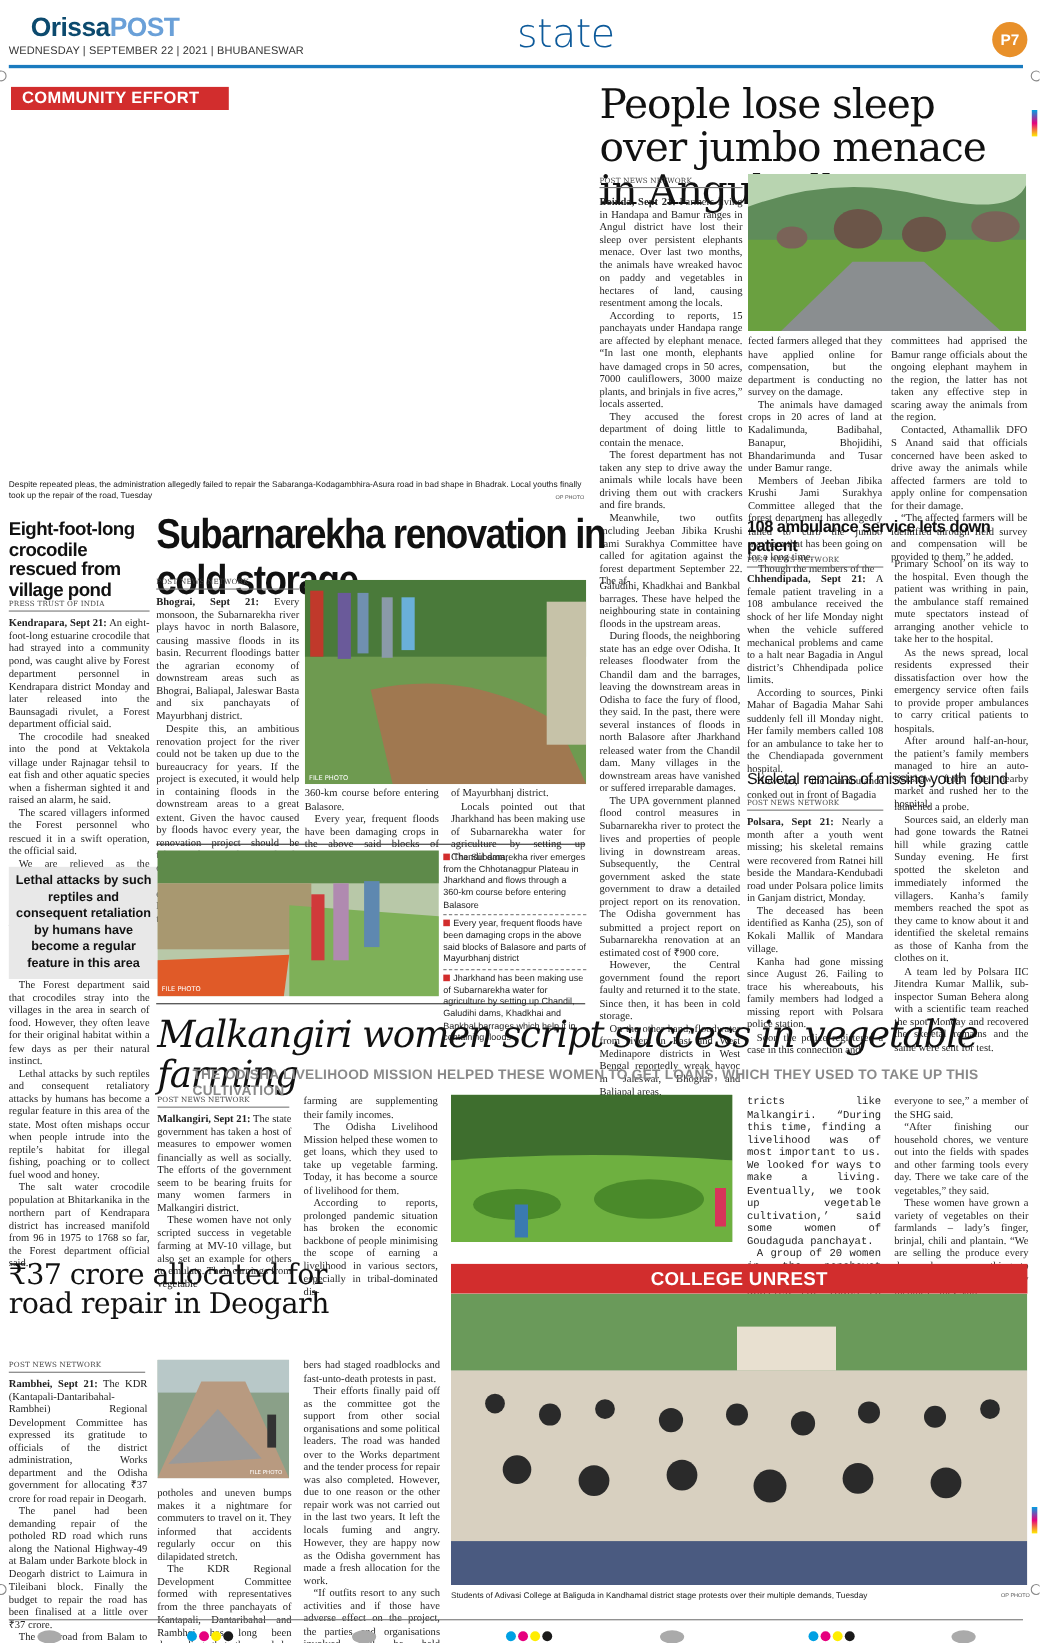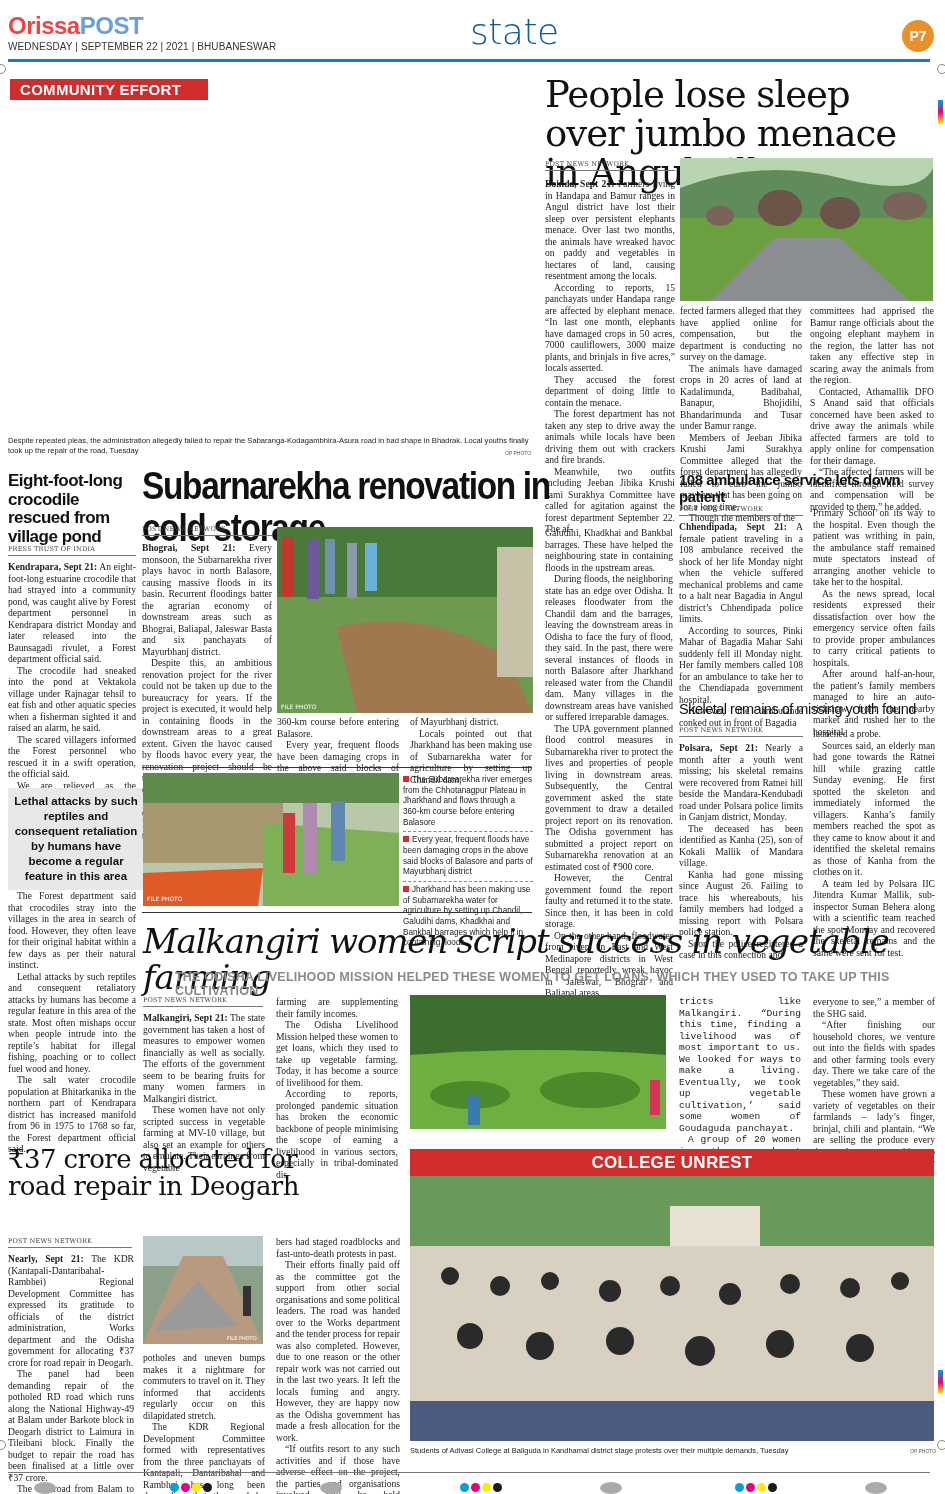--- a/index.html
+++ b/index.html
@@ -1,20 +1,20 @@
 <!DOCTYPE html>
 <html><head>
 <meta charset="utf-8">
 <style>
   * { box-sizing: border-box; margin: 0; padding: 0; }
   html, body { width: 945px; height: 1494px; background: #fff; overflow: hidden; }
   body { position: relative; font-family: "DejaVu Serif", serif; color: #1a1a1a; }
   .abs { position: absolute; }
   .masthead-logo { left: 8px; top: 14px; font-family: "Liberation Sans", sans-serif; font-weight: 700; font-size: 24px; letter-spacing: -0.5px; line-height: 1; }
-  .logo-a { color: #ef4444; }
+  .logo-a { color: #0c4a6e; margin-left: 20px; }
   .logo-b { color: #6aa0d8; }
   .dateline { left: 8px; top: 41px; font-family: "Liberation Sans", sans-serif; font-size: 10px; color: #333; letter-spacing: 0.1px; }
   .section-title { left: 470px; top: 14px; font-family: "DejaVu Sans", sans-serif; font-size: 36px; color: #0d5a9a; font-weight: 300; line-height: 1; letter-spacing: -0.5px; }
   .page-badge { left: 902px; top: 20px; width: 32px; height: 32px; border-radius: 50%; background: #e8902a; color: #fff; font-family: "Liberation Sans", sans-serif; font-weight: 700; font-size: 14px; display: flex; align-items: center; justify-content: center; }
   .rule-blue { left: 8px; top: 59px; width: 922px; height: 3px; background: #1a7bbf; }
   .kicker-red { background: #d22d2d; color: #fff; font-family: "Liberation Sans", sans-serif; font-weight: 700; font-size: 15px; padding: 2px 10px; letter-spacing: 0.3px; }
   .photo { overflow: hidden; }
   .head-serif { font-family: "DejaVu Serif", serif; color: #111; line-height: 1.05; letter-spacing: -1px; }
   .head-cond { font-family: "Liberation Sans", sans-serif; font-weight: 700; color: #111; line-height: 1.1; letter-spacing: -0.5px; }
   .byline { font-family: "DejaVu Serif", serif; font-size: 6.5px; color: #444; border-bottom: 1px solid #777; padding-bottom: 2px; letter-spacing: 0.2px; }
@@ -233,21 +233,21 @@
   <p>“After finishing our household chores, we venture out into the fields with spades and other farming tools every day. There we take care of the vegetables,” they said.</p>
   <p>These women have grown a variety of vegetables on their farmlands – lady’s finger, brinjal, chili and plantain. “We are selling the produce every day and earn something to supplement our family incomes,” they said.</p>
 </div>
 
 <div class="abs head-serif" style="left:8px;top:1146px;width:400px;font-size:26px;letter-spacing:-0.6px;">
   <div>₹37 crore allocated for</div>
   <div>road repair in Deogarh</div>
 </div>
 <div class="abs byline" style="left:8px;top:1237px;width:124px;">POST NEWS NETWORK</div>
 <div class="abs body" style="left:8px;top:1253px;width:126px;">
-  <p class="first"><b>Nearly, Sept 21:</b> <span>The KDR (Kantapali-Dantaribahal-Rambhei) Regional Development Committee has expressed its gratitude to officials of the district administration, Works department and the Odisha government for allocating ₹37 crore for road repair in Deogarh.</span></p>
+  <p class="first"><b>Rambhei, Sept 21:</b> <span>The KDR (Kantapali-Dantaribahal-Rambhei) Regional Development Committee has expressed its gratitude to officials of the district administration, Works department and the Odisha government for allocating ₹37 crore for road repair in Deogarh.</span></p>
   <p>The panel had been demanding repair of the potholed RD road which runs along the National Highway-49 at Balam under Barkote block in Deogarh district to Laimura in Tileibani block. Finally the budget to repair the road has been finalised at a little over ₹37 crore.</p>
   <p>The RD road from Balam to Loimura village passes through Rambhei, Dantaribahal and Kantapali gram panchayats. The condition of the road with full of</p>
 </div>
 <div class="abs photo" style="left:143px;top:1236px;width:120px;height:108px;">
   <svg width="120" height="108" viewBox="0 0 120 108">
     <rect width="120" height="108" fill="#8aa088"></rect>
     <rect x="0" y="0" width="120" height="30" fill="#b8c8c8"></rect>
     <path d="M40 20 L80 20 L120 108 L0 108Z" fill="#b89a80"></path>
     <path d="M10 95 L55 45 L95 90Z" fill="#9a9a9a"></path>
     <rect x="100" y="50" width="8" height="30" fill="#333"></rect>

